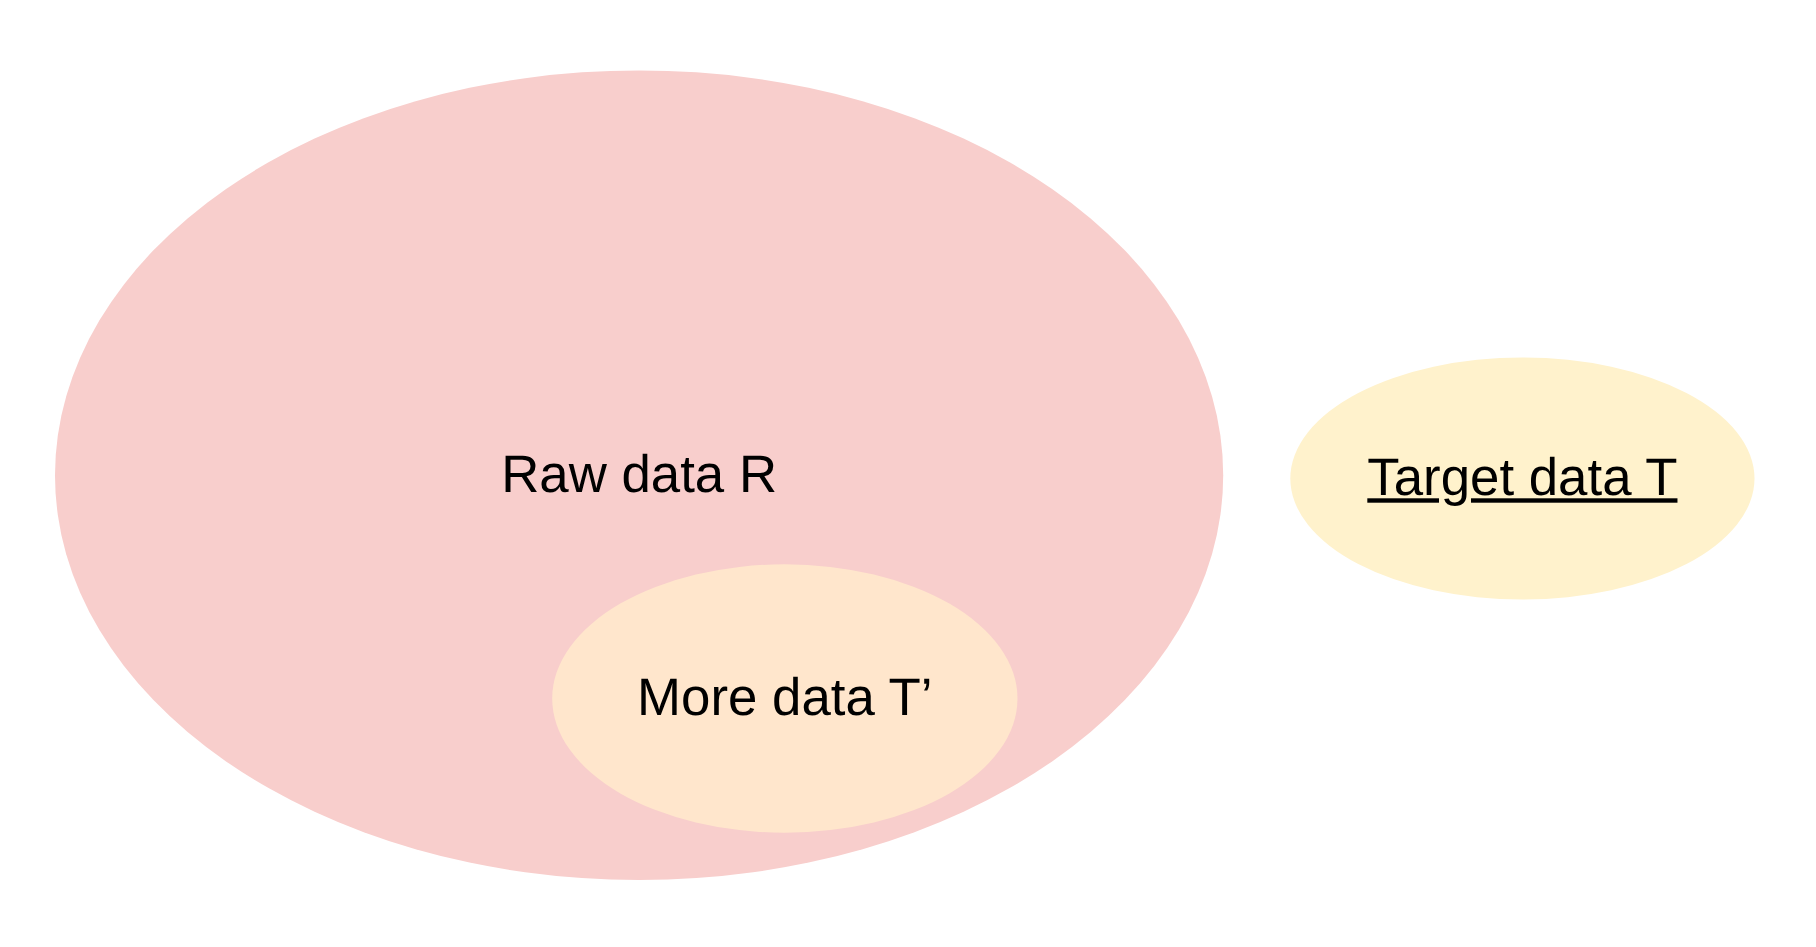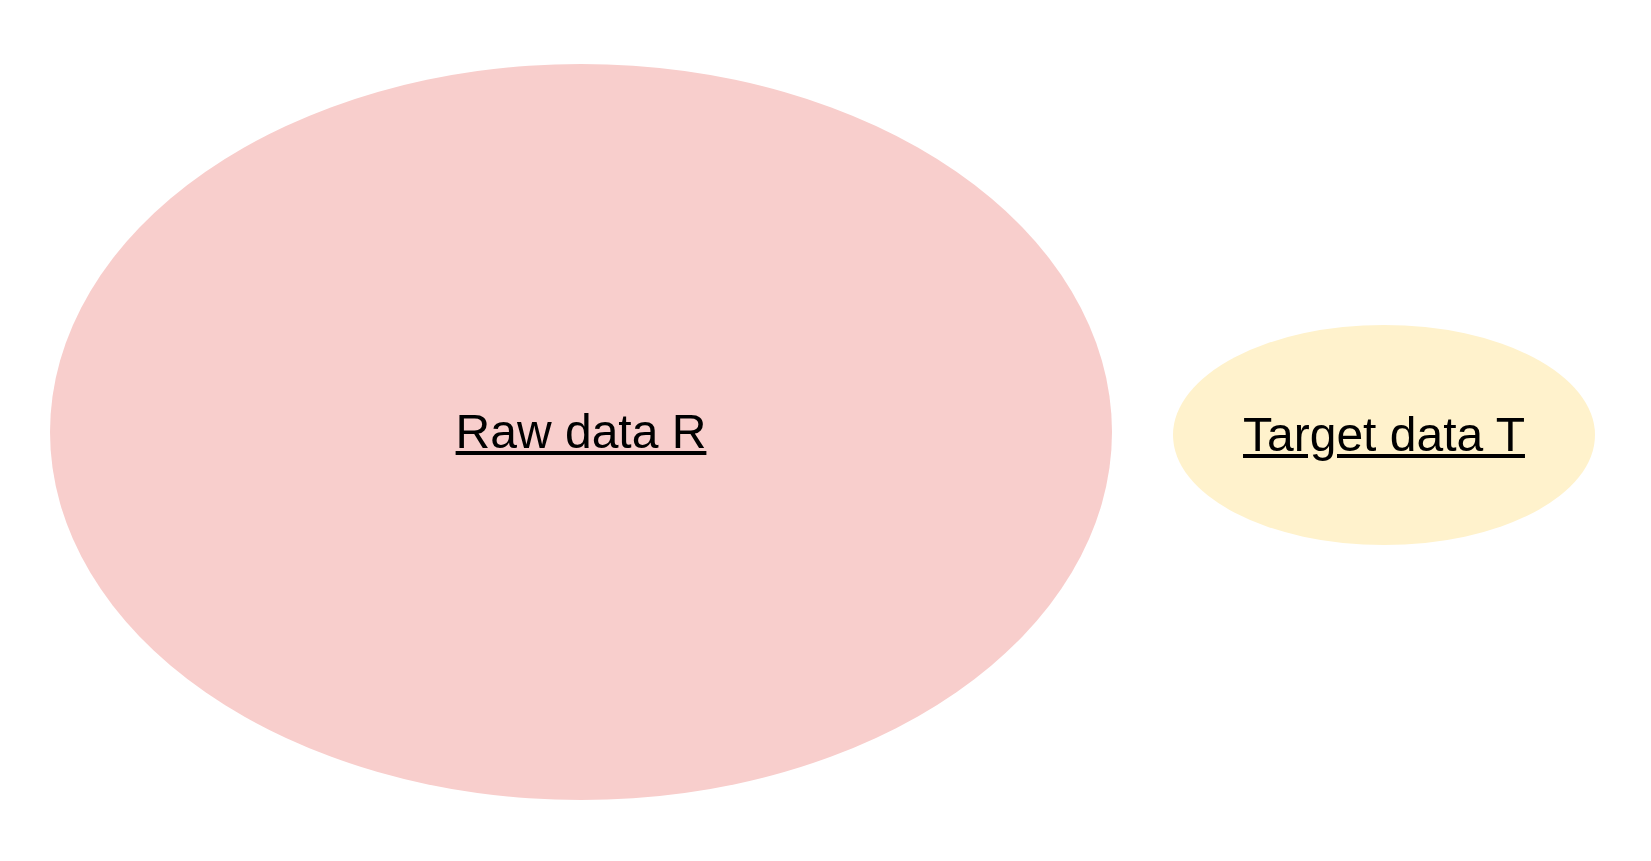--- a/index.html
+++ b/index.html
@@ -55,21 +55,24 @@
     width: 422px;
     height: 220px;
   }
 </style>
 </head>
 <body style="background-color: rgb(255, 255, 255);">
 
 <div class="canvas" style="background-color: rgb(255, 255, 255);">
 
   <div class="ellipse" id="ellipse-raw" style="background-color: rgb(248, 206, 204);">
-    <span class="ellipse-label" style="color: rgb(0, 0, 0); text-decoration: underline;">Raw data R</span>
+    <span class="ellipse-label" style="color: rgb(0, 0, 0);">Raw data R</span>
   </div>
 
+  <div class="ellipse" id="ellipse-more" style="background-color: rgb(255, 230, 204);">
+    <span class="ellipse-label" style="color: rgb(0, 0, 0);">More data T’</span>
+  </div>
 
   <div class="ellipse" id="ellipse-target" style="background-color: rgb(255, 242, 204);">
     <span class="ellipse-label" style="color: rgb(0, 0, 0); text-decoration: underline;">Target data T</span>
   </div>
 
 </div>
 
 </body></html>

